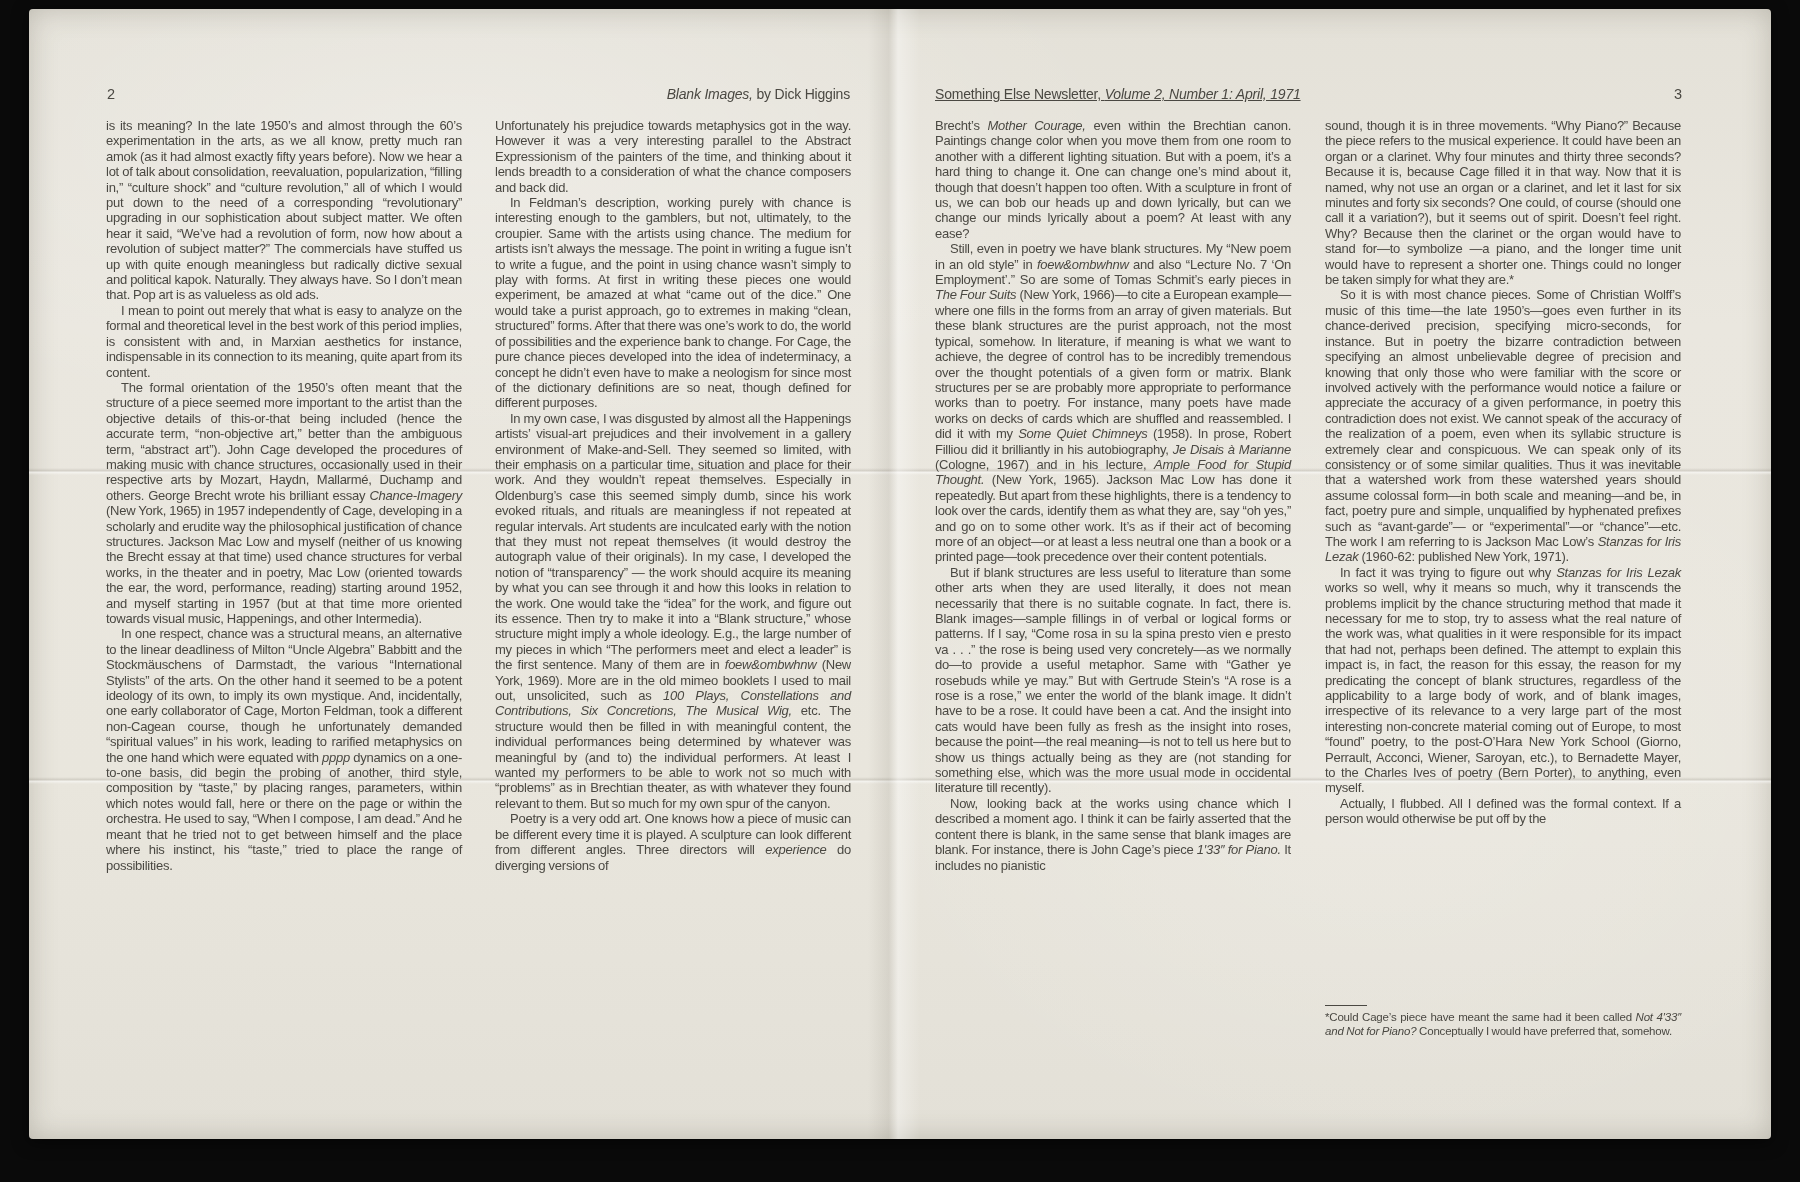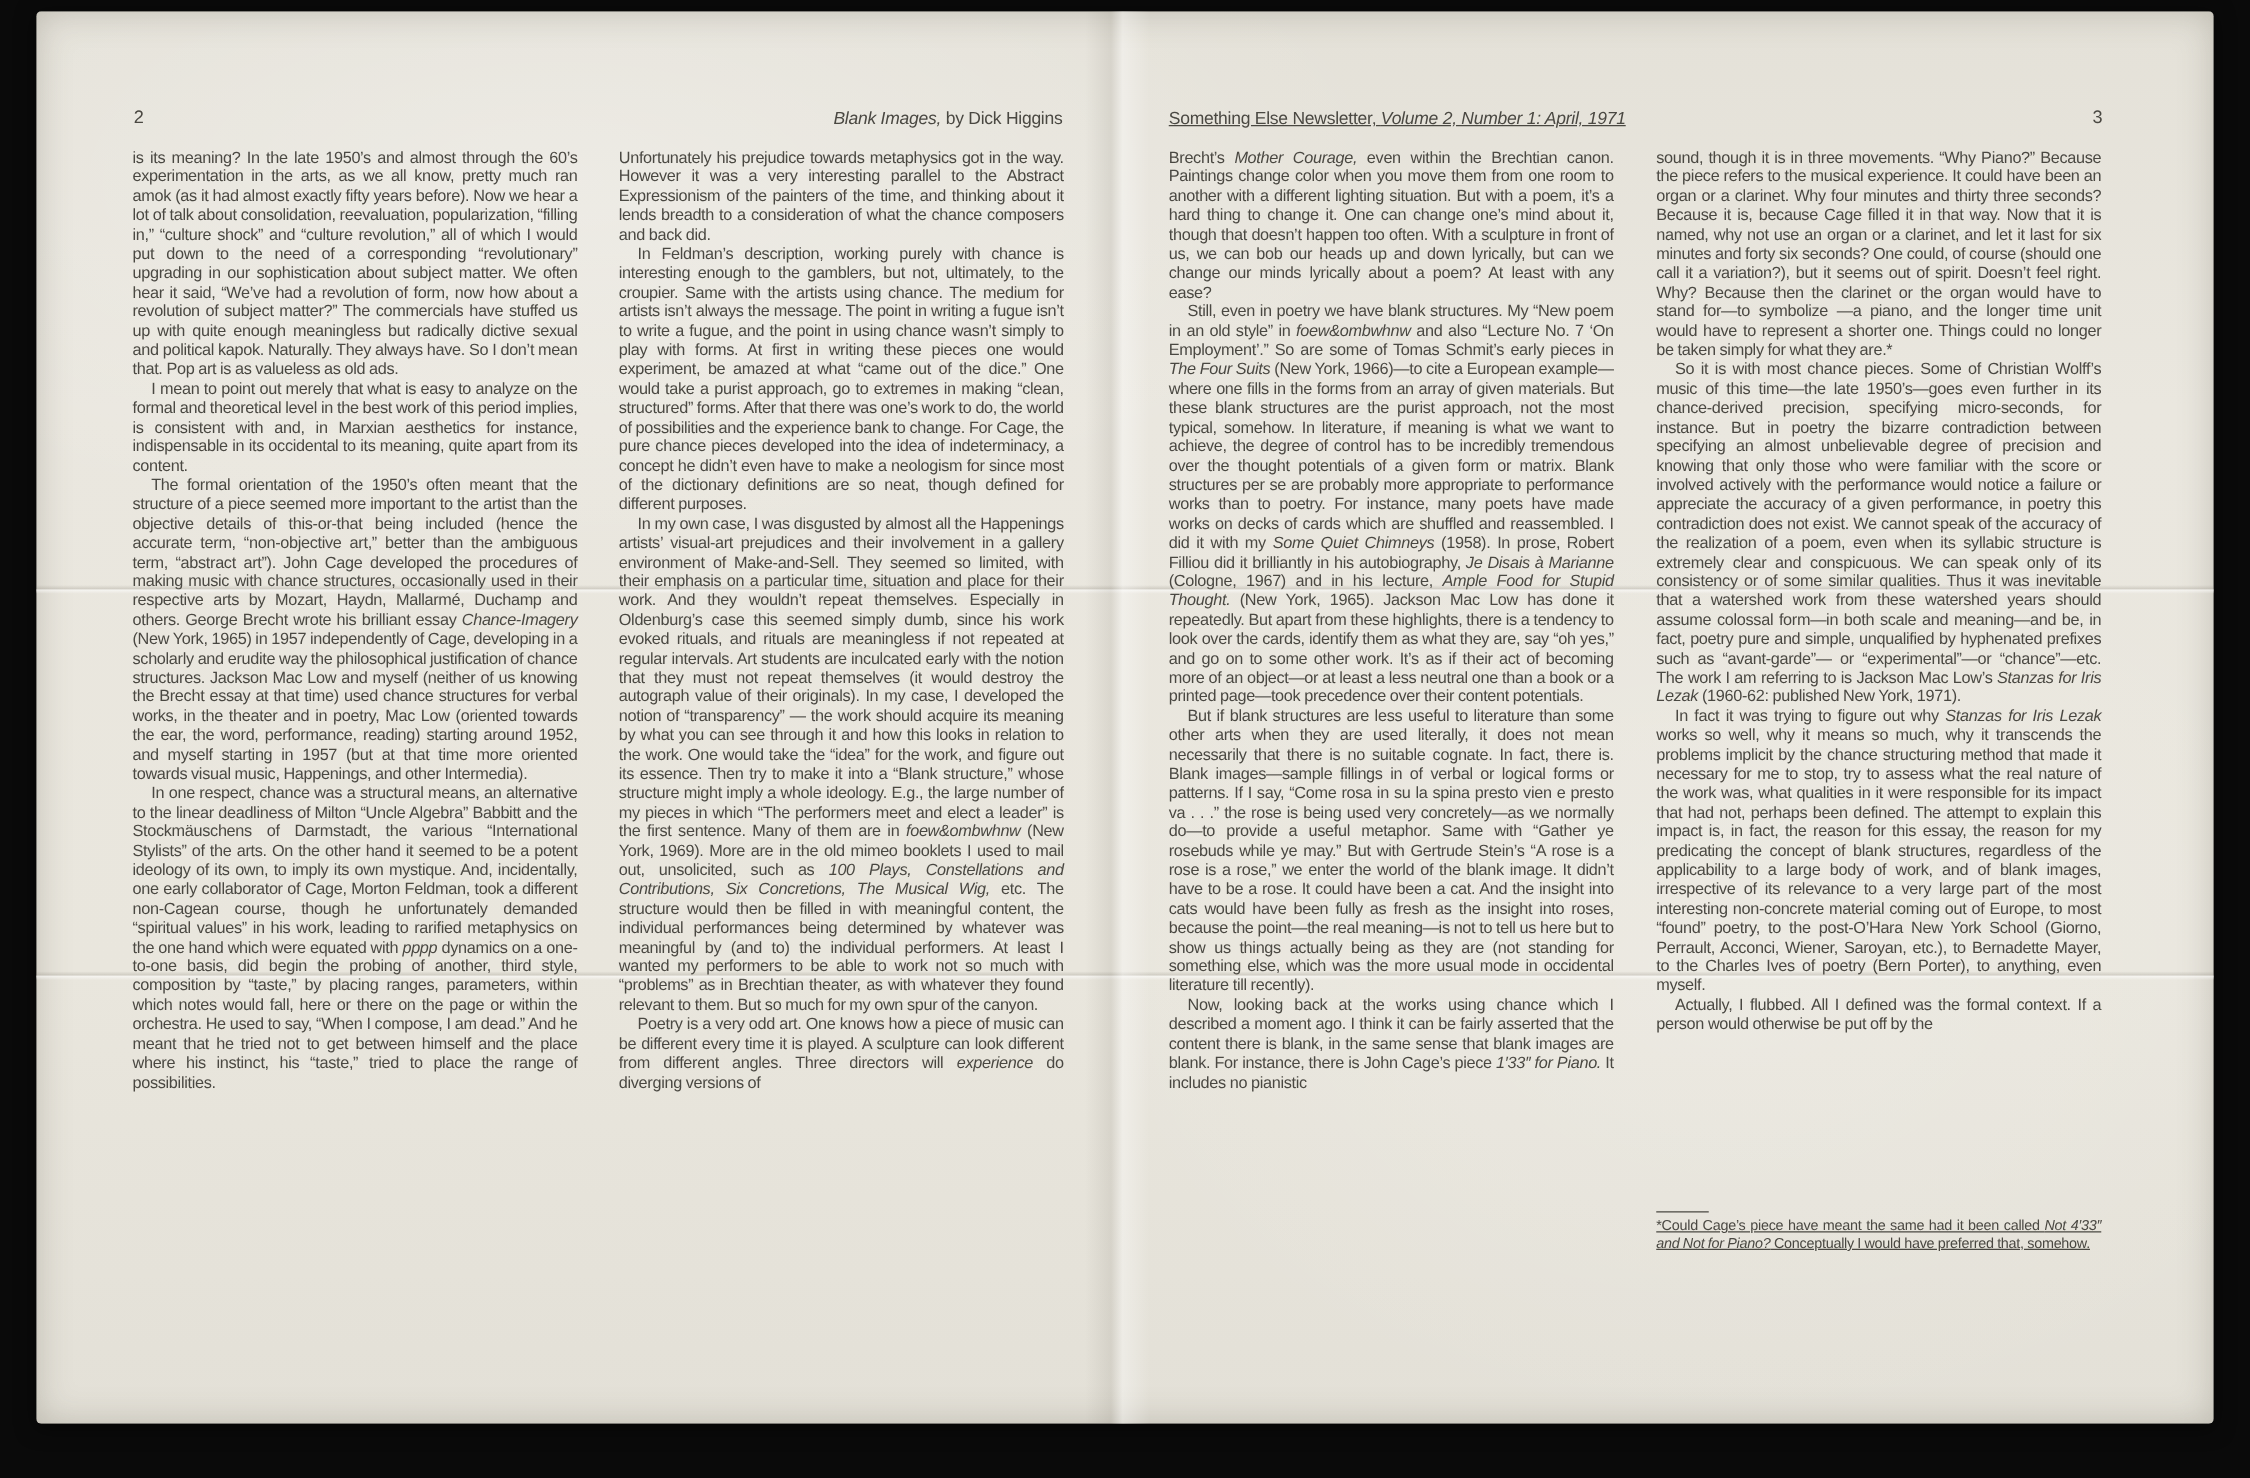--- a/index.html
+++ b/index.html
@@ -48,23 +48,22 @@
     text-align:justify;
   }
   .col.c1{left:77px;}
   .col.c2{left:466px;}
   .col.c3{left:906px;}
   .col.c4{left:1296px;}
   .para{margin:0;}
   .para.indent{text-indent:15px;}
   em{font-style:italic;}
   .footnote{
-    position:absolute;left:1296px;top:960px;width:356px;
+    position:absolute;left:1296px;top:996px;width:356px;
     color:#4a4842;
-    text-decoration:underline;
   }
   .footnote-rule{
     width:42px;height:0;border-top:1.5px solid #4a4842;margin:0 0 5px 0;
   }
   .footnote-text{
     margin:0;font-size:11.5px;line-height:13.9px;
     letter-spacing:-0.2px;word-spacing:-0.3px;text-align:justify;
   }
 </style>
 </head>
@@ -75,21 +74,21 @@
   <span class="pageno left">2</span>
 
   <span class="running-head left"><em>Blank Images,</em><span> by Dick Higgins</span></span>
 
   <span class="running-head right"><span>Something Else Newsletter, </span><em>Volume 2, Number 1: April, 1971</em></span>
 
   <span class="pageno right">3</span>
 
   <div class="col c1">
       <p class="para"><span>is its meaning? In the late 1950’s and almost through the 60’s experimentation in the arts, as we all know, pretty much ran amok (as it had almost exactly fifty years before). Now we hear a lot of talk about consolidation, reevaluation, popularization, “filling in,” “culture shock” and “culture revolution,” all of which I would put down to the need of a corresponding “revolutionary” upgrading in our sophistication about subject matter. We often hear it said, “We’ve had a revolution of form, now how about a revolution of subject matter?” The commercials have stuffed us up with quite enough meaningless but radically dictive sexual and political kapok. Naturally. They always have. So I don’t mean that. Pop art is as valueless as old ads.</span></p>
-      <p class="para indent"><span>I mean to point out merely that what is easy to analyze on the formal and theoretical level in the best work of this period implies, is consistent with and, in Marxian aesthetics for instance, indispensable in its occidental to its meaning, quite apart from its content.</span></p>
+      <p class="para indent"><span>I mean to point out merely that what is easy to analyze on the formal and theoretical level in the best work of this period implies, is consistent with and, in Marxian aesthetics for instance, indispensable in its connection to its meaning, quite apart from its content.</span></p>
       <p class="para indent"><span>The formal orientation of the 1950’s often meant that the structure of a piece seemed more important to the artist than the objective details of this-or-that being included (hence the accurate term, “non-objective art,” better than the ambiguous term, “abstract art”). John Cage developed the procedures of making music with chance structures, occasionally used in their respective arts by Mozart, Haydn, Mallarmé, Duchamp and others. George Brecht wrote his brilliant essay </span><em>Chance-Imagery</em><span> (New York, 1965) in 1957 independently of Cage, developing in a scholarly and erudite way the philosophical justification of chance structures. Jackson Mac Low and myself (neither of us knowing the Brecht essay at that time) used chance structures for verbal works, in the theater and in poetry, Mac Low (oriented towards the ear, the word, performance, reading) starting around 1952, and myself starting in 1957 (but at that time more oriented towards visual music, Happenings, and other Intermedia).</span></p>
       <p class="para indent"><span>In one respect, chance was a structural means, an alternative to the linear deadliness of Milton “Uncle Algebra” Babbitt and the Stockmäuschens of Darmstadt, the various “International Stylists” of the arts. On the other hand it seemed to be a potent ideology of its own, to imply its own mystique. And, incidentally, one early collaborator of Cage, Morton Feldman, took a different non-Cagean course, though he unfortunately demanded “spiritual values” in his work, leading to rarified metaphysics on the one hand which were equated with </span><em>pppp</em><span> dynamics on a one-to-one basis, did begin the probing of another, third style, composition by “taste,” by placing ranges, parameters, within which notes would fall, here or there on the page or within the orchestra. He used to say, “When I compose, I am dead.” And he meant that he tried not to get between himself and the place where his instinct, his “taste,” tried to place the range of possibilities.</span></p>
     </div>
   <div class="col c2">
       <p class="para"><span>Unfortunately his prejudice towards metaphysics got in the way. However it was a very interesting parallel to the Abstract Expressionism of the painters of the time, and thinking about it lends breadth to a consideration of what the chance composers and back did.</span></p>
       <p class="para indent"><span>In Feldman’s description, working purely with chance is interesting enough to the gamblers, but not, ultimately, to the croupier. Same with the artists using chance. The medium for artists isn’t always the message. The point in writing a fugue isn’t to write a fugue, and the point in using chance wasn’t simply to play with forms. At first in writing these pieces one would experiment, be amazed at what “came out of the dice.” One would take a purist approach, go to extremes in making “clean, structured” forms. After that there was one’s work to do, the world of possibilities and the experience bank to change. For Cage, the pure chance pieces developed into the idea of indeterminacy, a concept he didn’t even have to make a neologism for since most of the dictionary definitions are so neat, though defined for different purposes.</span></p>
       <p class="para indent"><span>In my own case, I was disgusted by almost all the Happenings artists’ visual-art prejudices and their involvement in a gallery environment of Make-and-Sell. They seemed so limited, with their emphasis on a particular time, situation and place for their work. And they wouldn’t repeat themselves. Especially in Oldenburg’s case this seemed simply dumb, since his work evoked rituals, and rituals are meaningless if not repeated at regular intervals. Art students are inculcated early with the notion that they must not repeat themselves (it would destroy the autograph value of their originals). In my case, I developed the notion of “transparency” — the work should acquire its meaning by what you can see through it and how this looks in relation to the work. One would take the “idea” for the work, and figure out its essence. Then try to make it into a “Blank structure,” whose structure might imply a whole ideology. E.g., the large number of my pieces in which “The performers meet and elect a leader” is the first sentence. Many of them are in </span><em>foew&amp;ombwhnw</em><span> (New York, 1969). More are in the old mimeo booklets I used to mail out, unsolicited, such as </span><em>100 Plays, Constellations and Contributions, Six Concretions, The Musical Wig,</em><span> etc. The structure would then be filled in with meaningful content, the individual performances being determined by whatever was meaningful by (and to) the individual performers. At least I wanted my performers to be able to work not so much with “problems” as in Brechtian theater, as with whatever they found relevant to them. But so much for my own spur of the canyon.</span></p>
       <p class="para indent"><span>Poetry is a very odd art. One knows how a piece of music can be different every time it is played. A sculpture can look different from different angles. Three directors will </span><em>experience</em><span> do diverging versions of</span></p>
     </div>
   <div class="col c3">

